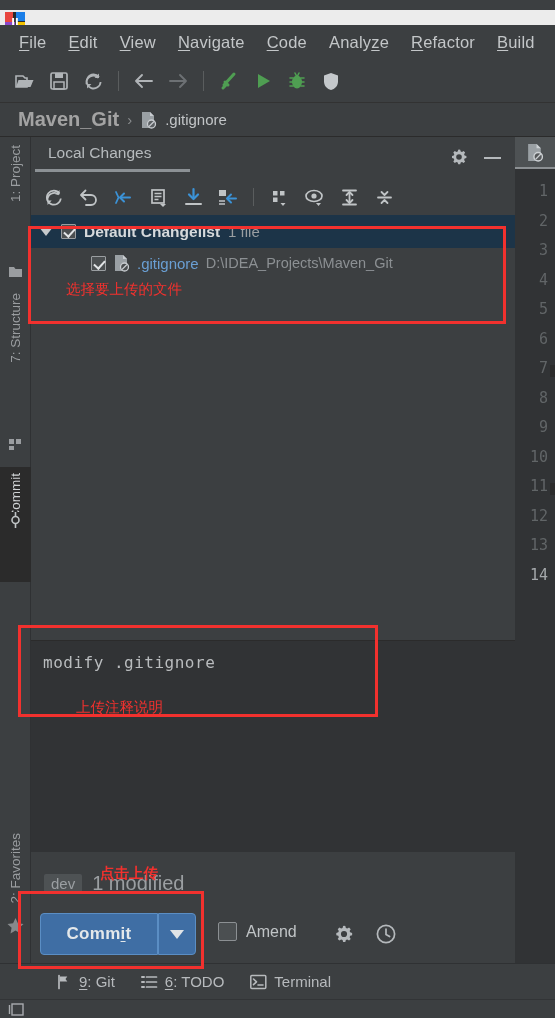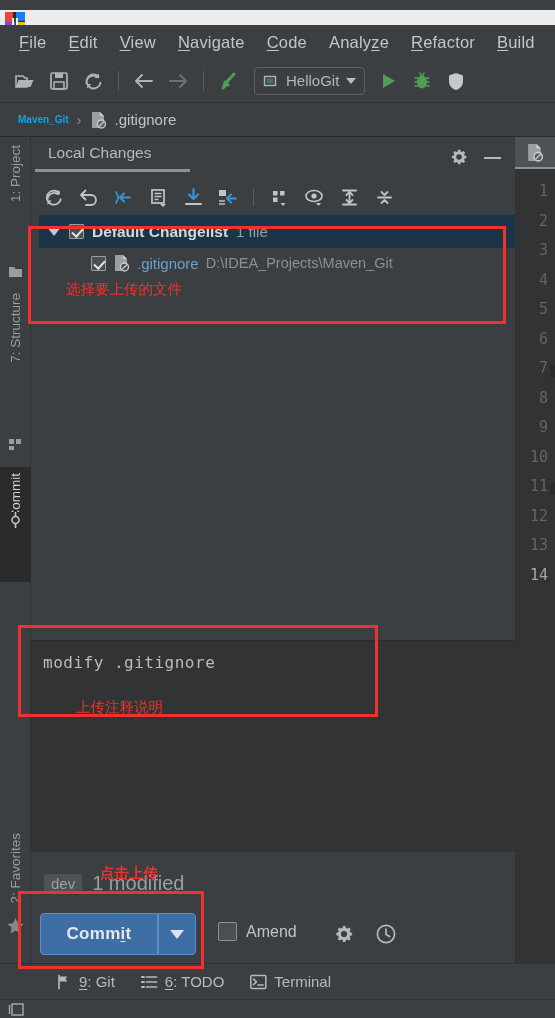--- a/index.html
+++ b/index.html
@@ -68,21 +68,21 @@
     border-top: 6px solid #b7bcc0;
   }
 
   
   .breadcrumb {
     position: absolute; left: 0; top: 103px; width: 555px; height: 34px;
     background: #3c3f41;
     display: flex; align-items: center; padding-left: 18px; gap: 8px;
     border-bottom: 1px solid #2b2b2b;
   }
-  .bc-proj { font-size: 10px; font-weight: bold; color: #0ea5e9; }
+  .bc-proj { font-size: 20px; font-weight: bold; color: #a3a3a3; }
   .bc-sep  { font-size: 15px; color: #8a8d8f; }
   .bc-file { font-size: 15px; color: #c2c5c7; }
 
   
   .leftstrip {
     position: absolute; left: 0; top: 137px; width: 31px; height: 838px;
     background: #3c3f41;
     border-right: 1px solid #2f3133;
   }
   .vtab {
@@ -121,21 +121,21 @@
   }
   .ct-btn { width: 32px; height: 30px; display: flex; align-items: center; justify-content: center; position: relative; }
   .ct-sep { width: 1px; height: 18px; background: #5a5d5e; margin: 0 6px; }
 
   
   .changes-tree {
     position: absolute; left: 0; top: 78px; width: 484px; height: 546px;
     background: #3c3f41;
   }
   .row-changelist {
-    position: absolute; left: 8px; top: 0; width: 484px; height: 33px;
+    position: absolute; left: 0; top: 0; width: 484px; height: 33px;
     background: #1c3448;
     display: flex; align-items: center; padding-left: 8px; gap: 8px;
   }
   .tri {
     width: 0; height: 0;
     border-left: 7px solid transparent; border-right: 7px solid transparent;
     border-top: 9px solid #c7cacc;
   }
   .cbox {
     width: 15px; height: 15px; border: 1px solid #9a9ea1;
@@ -349,30 +349,20 @@
     <div class="tb-btn">
       <svg width="24" height="22" viewBox="0 0 24 22">
         <path d="M4 11h16M14 5l6 6-6 6" fill="none" stroke="#6d7174" stroke-width="1.9" stroke-linecap="round" stroke-linejoin="round"></path>
       </svg>
     </div>
     <div class="tb-sep"></div>
     <div class="tb-btn">
       <svg width="24" height="24" viewBox="0 0 24 24">
         <path d="M17 5 7 16M8 13l3 3M6 19l3-3" fill="none" stroke="#4f9e52" stroke-width="3" stroke-linecap="round"></path>
       </svg>
-    </div>
-    <div class="runconfig">
-      <span>
-        <svg width="16" height="16" viewBox="0 0 16 16">
-          <rect x="1.5" y="3.5" width="11" height="9" fill="none" stroke="#b0b4b7" stroke-width="1.4"></rect>
-          <rect x="3.5" y="5.5" width="7" height="5" fill="#4a6e78"></rect>
-        </svg>
-      </span>
-      <span class="rc-label">HelloGit</span>
-      <span class="caret-dn"></span>
     </div>
     <div class="tb-btn">
       <svg width="22" height="22" viewBox="0 0 22 22">
         <path d="M6 4l12 7-12 7z" fill="#4f9e52"></path>
       </svg>
     </div>
     <div class="tb-btn">
       <svg width="22" height="22" viewBox="0 0 22 22">
         <ellipse cx="11" cy="12" rx="5" ry="6.5" fill="#4f9e52"></ellipse>
         <path d="M4 8h3M4 12h3M4 16h3M15 8h3M15 12h3M15 16h3M9 3l1.5 3M13 3l-1.5 3" stroke="#4f9e52" stroke-width="1.6" stroke-linecap="round"></path>

